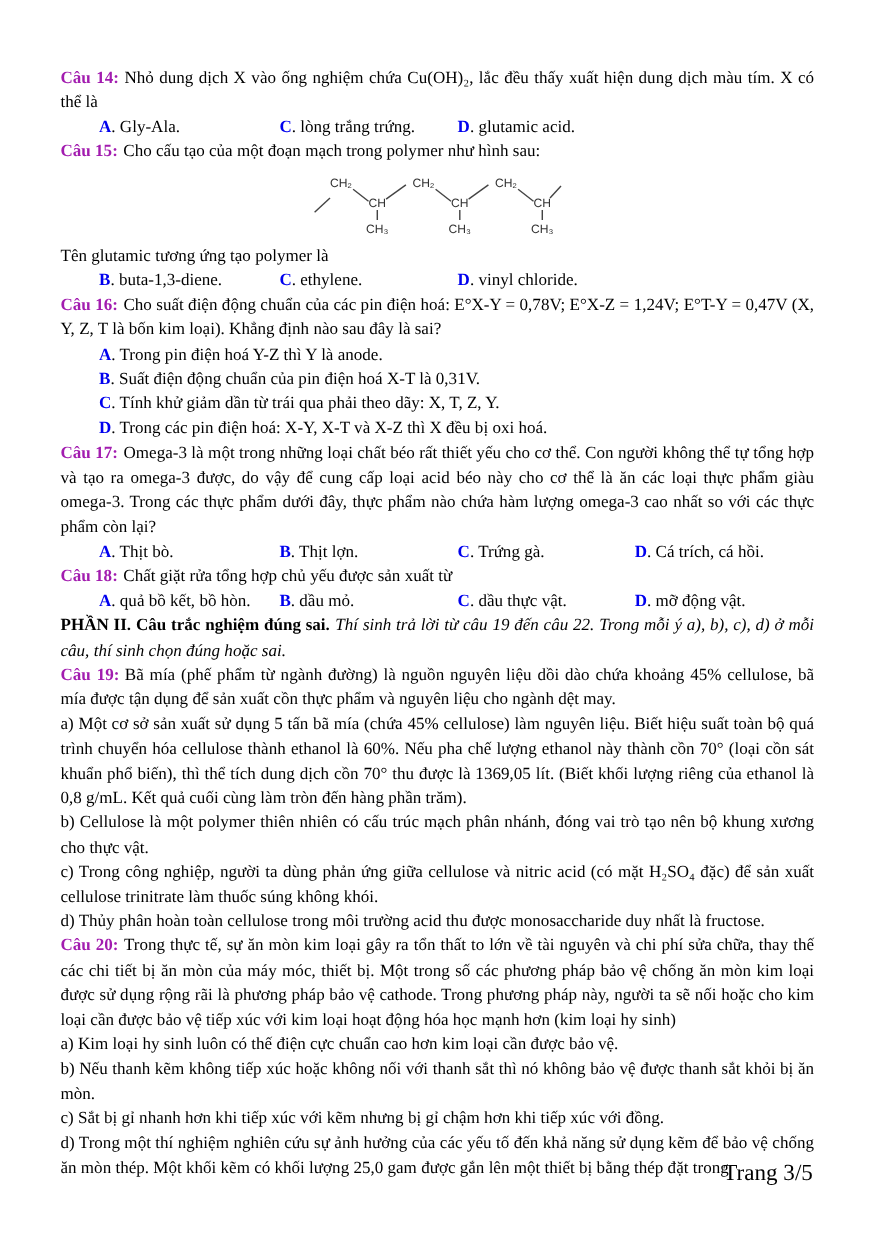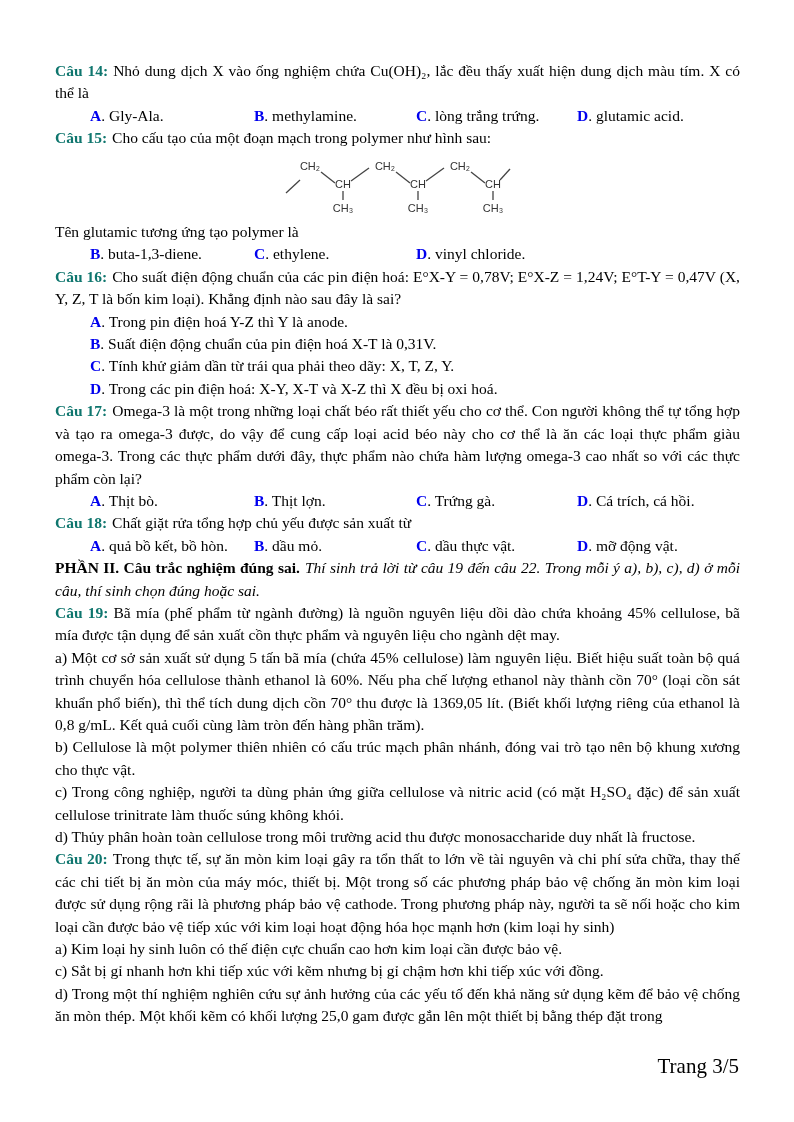--- a/index.html
+++ b/index.html
@@ -4,21 +4,21 @@
 <style>
   html, body { margin:0; padding:0; background:#ffffff; }
   body {
     width:794px; height:1122px;
     position:relative; overflow:hidden;
     font-family:"Liberation Serif","DejaVu Serif",serif;
     font-size:15.5px; line-height:22.4px; color:#000;
   }
   .page { padding:60px 54px 0 55px; text-align:justify; }
   .para { margin:0; }
-  .qlabel { color:#0f766e; font-weight:bold; margin-right:5px; }
+  .qlabel { color:#a21caf; font-weight:bold; margin-right:5px; }
   .optrow {
     display:grid; grid-template-columns:164px 162px 161px auto;
     padding-left:35px; text-align:left;
   }
   .optstack { padding-left:35px; text-align:left; }
   .optstack .opt { display:block; }
   .optletter { color:#0000EE; font-weight:bold; }
   .part2-bold { font-weight:bold; margin-right:5px; }
   .part2-italic { font-style:italic; }
   .structure { text-align:center; margin:2px 0 1px 0; }
@@ -33,21 +33,20 @@
   }
 </style>
 </head>
 <body>
 
 <div class="page">
 
   <p class="para"><span class="qlabel">Câu 14:</span><span>Nhỏ dung dịch X vào ống nghiệm chứa Cu(OH)₂, lắc đều thấy xuất hiện dung dịch màu tím. X có thể là</span></p>
   <div class="optrow">
     <span class="opt"><span class="optletter">A</span><span>. Gly-Ala.</span></span>
-    <span class="opt"><span class="optletter">B</span><span>. methylamine.</span></span>
     <span class="opt"><span class="optletter">C</span><span>. lòng trắng trứng.</span></span>
     <span class="opt"><span class="optletter">D</span><span>. glutamic acid.</span></span>
   </div>
 
   <p class="para"><span class="qlabel">Câu 15:</span><span>Cho cấu tạo của một đoạn mạch trong polymer như hình sau:</span></p>
   <div class="structure">
     <svg width="228" height="62" viewBox="0 0 228 62">
       <g stroke="#444" stroke-width="1.3">
         <line x1="2" y1="41" x2="16" y2="28"></line>
         <line x1="37" y1="20" x2="51" y2="31"></line>
@@ -107,18 +106,19 @@
   <p class="para"><span class="part2-bold">PHẦN II. Câu trắc nghiệm đúng sai.</span><span class="part2-italic">Thí sinh trả lời từ câu 19 đến câu 22. Trong mỗi ý a), b), c), d) ở mỗi câu, thí sinh chọn đúng hoặc sai.</span></p>
 
   <p class="para"><span class="qlabel">Câu 19:</span><span>Bã mía (phế phẩm từ ngành đường) là nguồn nguyên liệu dồi dào chứa khoảng 45% cellulose, bã mía được tận dụng để sản xuất cồn thực phẩm và nguyên liệu cho ngành dệt may.</span></p>
   <p class="para">a) Một cơ sở sản xuất sử dụng 5 tấn bã mía (chứa 45% cellulose) làm nguyên liệu. Biết hiệu suất toàn bộ quá trình chuyển hóa cellulose thành ethanol là 60%. Nếu pha chế lượng ethanol này thành cồn 70° (loại cồn sát khuẩn phổ biến), thì thể tích dung dịch cồn 70° thu được là 1369,05 lít. (Biết khối lượng riêng của ethanol là 0,8 g/mL. Kết quả cuối cùng làm tròn đến hàng phần trăm).</p>
   <p class="para">b) Cellulose là một polymer thiên nhiên có cấu trúc mạch phân nhánh, đóng vai trò tạo nên bộ khung xương cho thực vật.</p>
   <p class="para">c) Trong công nghiệp, người ta dùng phản ứng giữa cellulose và nitric acid (có mặt H₂SO₄ đặc) để sản xuất cellulose trinitrate làm thuốc súng không khói.</p>
   <p class="para">d) Thủy phân hoàn toàn cellulose trong môi trường acid thu được monosaccharide duy nhất là fructose.</p>
 
   <p class="para"><span class="qlabel">Câu 20:</span><span>Trong thực tế, sự ăn mòn kim loại gây ra tổn thất to lớn về tài nguyên và chi phí sửa chữa, thay thế các chi tiết bị ăn mòn của máy móc, thiết bị. Một trong số các phương pháp bảo vệ chống ăn mòn kim loại được sử dụng rộng rãi là phương pháp bảo vệ cathode. Trong phương pháp này, người ta sẽ nối hoặc cho kim loại cần được bảo vệ tiếp xúc với kim loại hoạt động hóa học mạnh hơn (kim loại hy sinh)</span></p>
   <p class="para">a) Kim loại hy sinh luôn có thế điện cực chuẩn cao hơn kim loại cần được bảo vệ.</p>
+  <p class="para">b) Nếu thanh kẽm không tiếp xúc hoặc không nối với thanh sắt thì nó không bảo vệ được thanh sắt khỏi bị ăn mòn.</p>
   <p class="para">c) Sắt bị gỉ nhanh hơn khi tiếp xúc với kẽm nhưng bị gỉ chậm hơn khi tiếp xúc với đồng.</p>
   <p class="para">d) Trong một thí nghiệm nghiên cứu sự ảnh hưởng của các yếu tố đến khả năng sử dụng kẽm để bảo vệ chống ăn mòn thép. Một khối kẽm có khối lượng 25,0 gam được gắn lên một thiết bị bằng thép đặt trong</p>
 
 </div>
 
 <div class="footer">Trang 3/5</div>
 
 </body></html>

